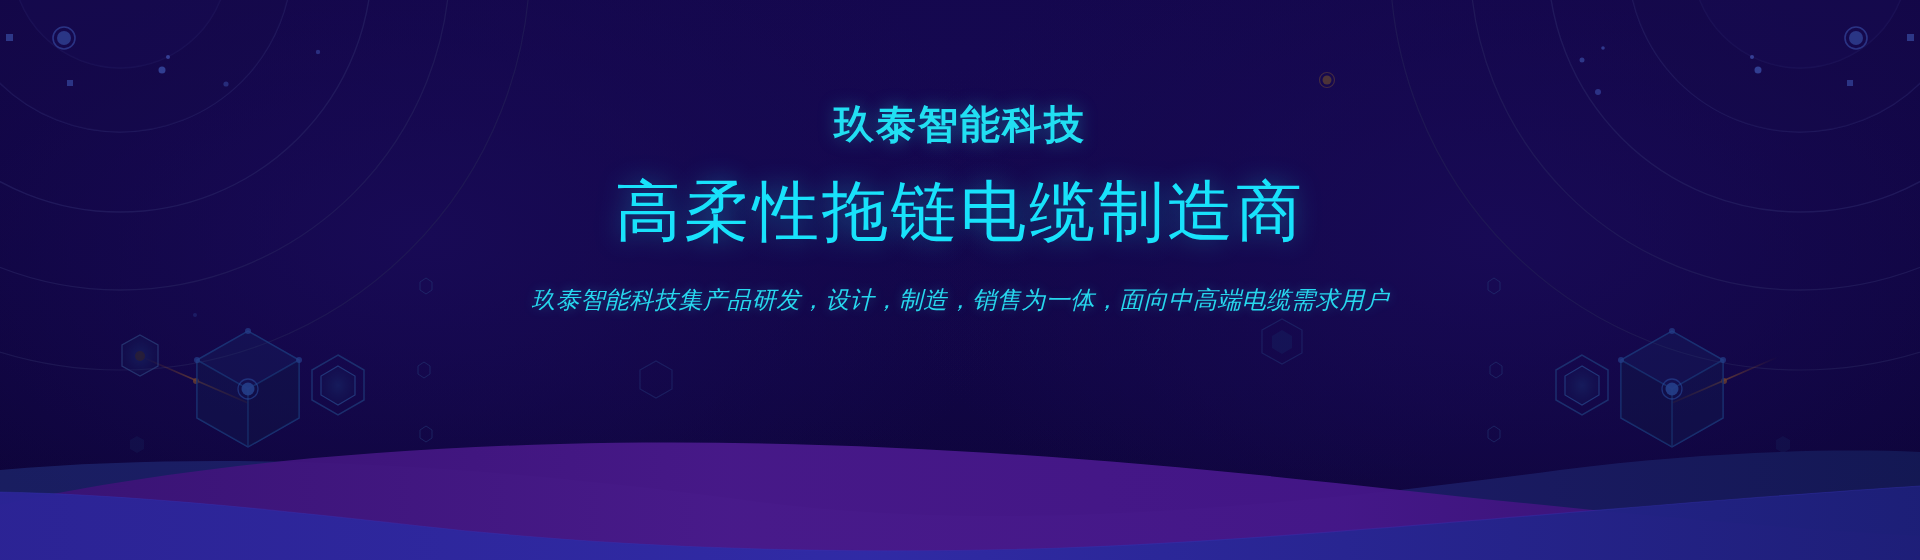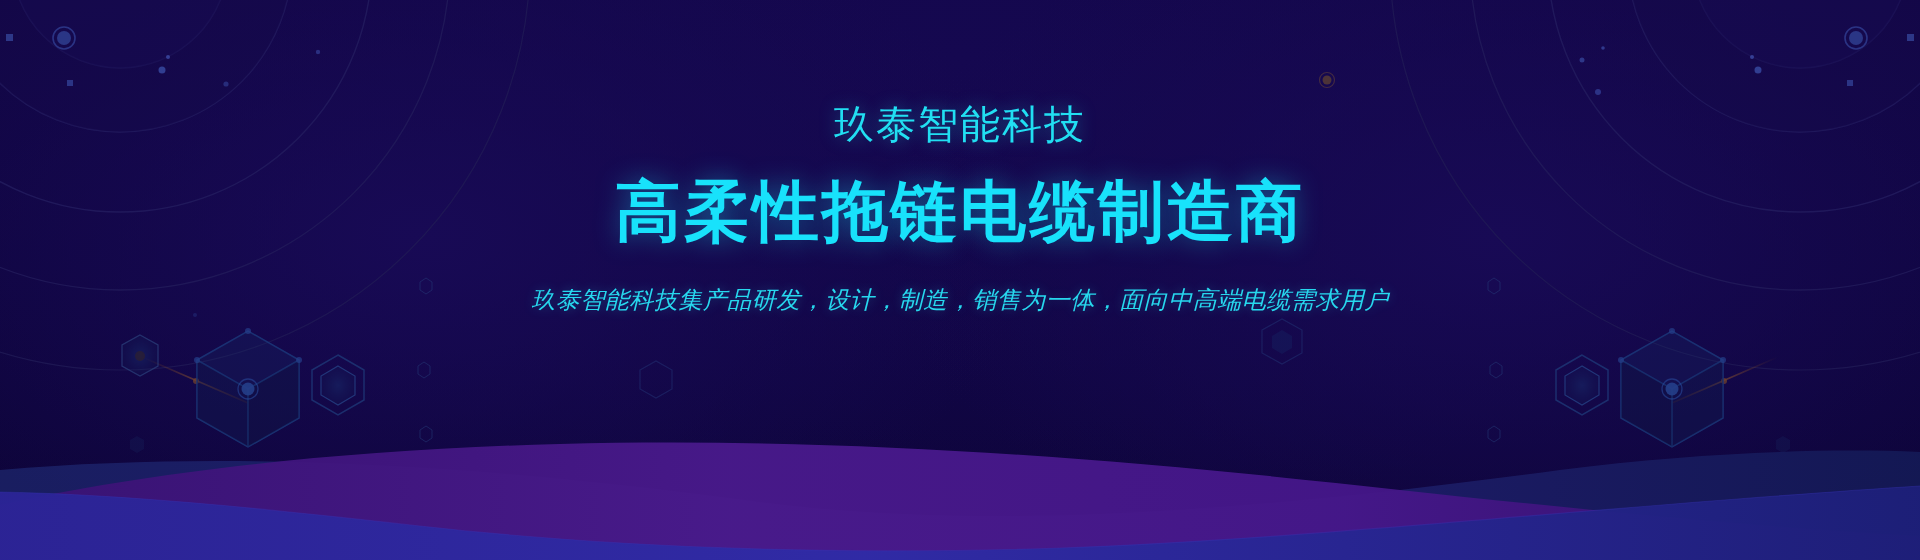--- a/index.html
+++ b/index.html
@@ -47,32 +47,32 @@
     display: flex;
     flex-direction: column;
     align-items: center;
     justify-content: flex-start;
     padding-top: 104px;
     z-index: 5;
   }
 
   .company-name {
     font-size: 40px;
-    font-weight: 400;
+    font-weight: 700;
     letter-spacing: 2px;
     color: #21dff2;
     line-height: 1;
     text-shadow: 0 0 18px rgba(33,223,242,0.38);
     white-space: nowrap;
   }
 
   .headline {
     margin-top: 34px;
     font-size: 66px;
-    font-weight: 700;
+    font-weight: 400;
     letter-spacing: 3px;
     color: #18e2fb;
     line-height: 1;
     text-shadow: 0 0 26px rgba(24,226,251,0.40);
     white-space: nowrap;
   }
 
   .tagline {
     margin-top: 42px;
     font-size: 24px;

